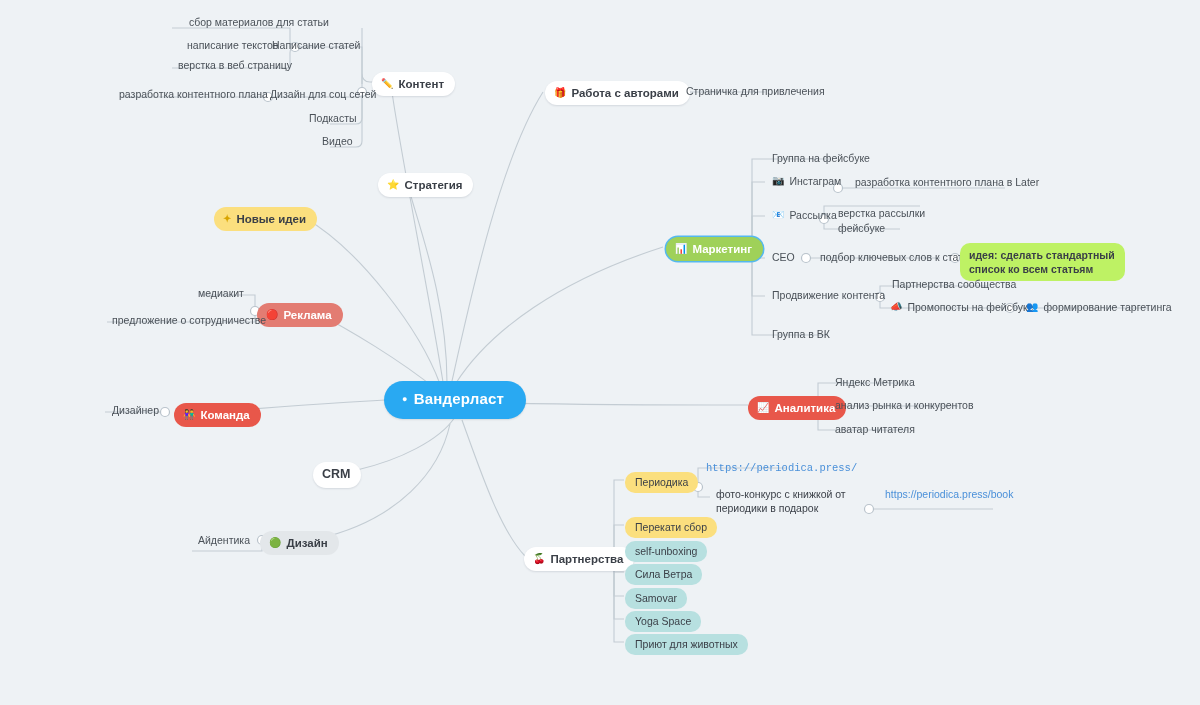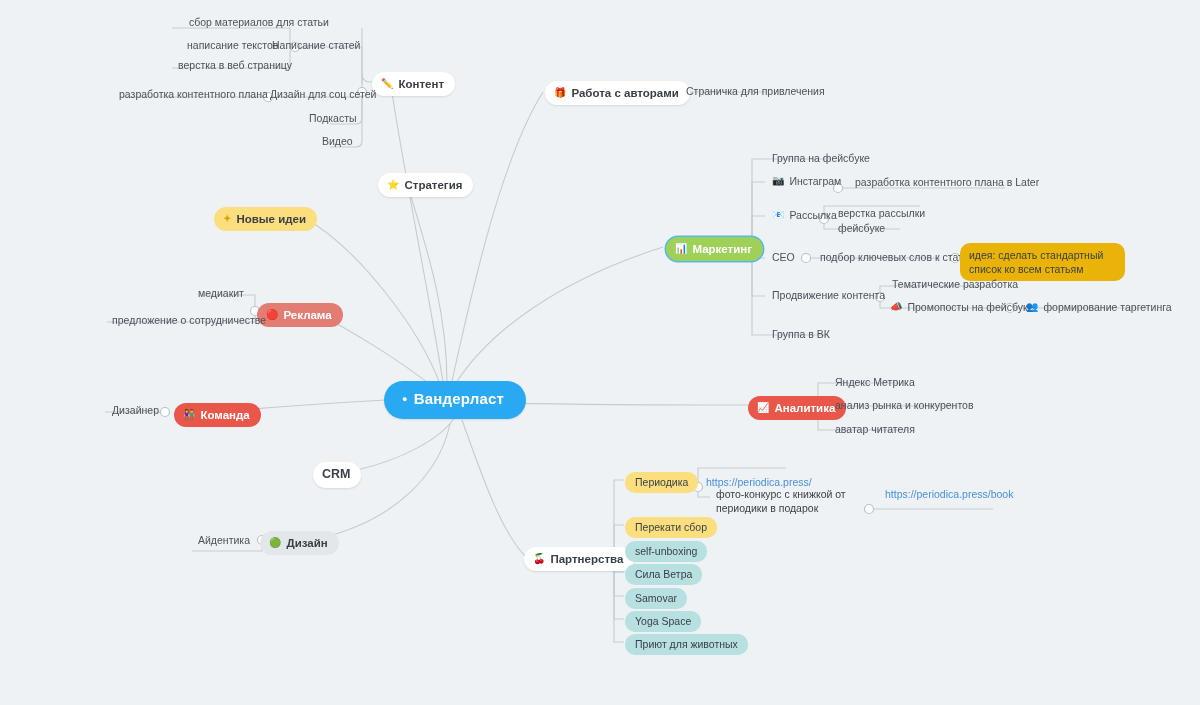--- a/index.html
+++ b/index.html
@@ -70,21 +70,21 @@
   }
   
   .chip {
     font-size: 10.5px;
     border-radius: 10px;
     padding: 4px 10px;
     color: #3a3f47;
   }
   .chip.yellow { background:#fbdf7e; }
   .chip.cyan   { background:#b7e0e0; }
-  .chip.note   { background:#eab308; white-space: normal; width: 165px; line-height:1.35; padding:5px 9px; display:block; }
+  .chip.note   { background:#bef264; white-space: normal; width: 165px; line-height:1.35; padding:5px 9px; display:block;font-weight:bold; }
   .chip.wrap   { white-space: normal; line-height:1.35; display:block; }
   .link {
     font-size: 10.5px;
     color: #4a90d9;
     padding: 1px 4px 3px 4px;
   }
   .withicon .ic { margin-right: 5px; font-size: 10px; }
   .dot { fill:#ffffff; stroke:#b9c3cb; stroke-width:1.2; }
 </style>
 </head>
@@ -231,21 +231,21 @@
   <div class="node leaf withicon" style="left:768px; top:208px;">
     <span class="ic">📧</span>
     <span>Рассылка</span>
   </div>
   <div class="node leaf" style="left:834px; top:206px;">верстка рассылки</div>
   <div class="node leaf" style="left:834px; top:221px;">фейсбуке</div>
   <div class="node leaf" style="left:768px; top:250px;">CEO</div>
   <div class="node leaf" style="left:816px; top:250px;">подбор ключевых слов к статье</div>
   <div class="node chip note" style="left:960px; top:243px;">идея: сделать стандартный список ко всем статьям</div>
   <div class="node leaf" style="left:768px; top:288px;">Продвижение контента</div>
-  <div class="node leaf" style="left:888px; top:277px;">Тематические разработка</div>
+  <div class="node leaf" style="left:888px; top:277px;">Партнерства сообщества</div>
   <div class="node leaf withicon" style="left:886px; top:300px;">
     <span class="ic">📣</span>
     <span>Промопосты на фейсбуке</span>
   </div>
   <div class="node leaf withicon" style="left:1022px; top:300px;">
     <span class="ic">👥</span>
     <span>формирование таргетинга</span>
   </div>
   <div class="node leaf" style="left:768px; top:327px;">Группа в ВК</div>
 
@@ -278,21 +278,21 @@
     <span class="ic">🟢</span>
     <span>Дизайн</span>
   </div>
   <div class="node leaf" style="left:194px; top:533px;">Айдентика</div>
 
   <div class="node pill white" style="left:524px; top:547px;">
     <span class="ic">🍒</span>
     <span>Партнерства</span>
   </div>
   <div class="node chip yellow" style="left:625px; top:472px;">Периодика</div>
-  <div class="node link" style="left:702px; top:475px;">https://periodica.press/</div>
+  <div class="node link" style="left:702px; top:461px;font-family:Liberation Mono, monospace;">https://periodica.press/</div>
   <div class="node chip wrap" style="left:706px; top:483px; width:168px;">фото-конкурс с книжкой от периодики в подарок</div>
   <div class="node link" style="left:881px; top:487px;">https://periodica.press/book</div>
   <div class="node chip yellow" style="left:625px; top:517px;">Перекати сбор</div>
   <div class="node chip cyan" style="left:625px; top:541px;">self-unboxing</div>
   <div class="node chip cyan" style="left:625px; top:564px;">Сила Ветра</div>
   <div class="node chip cyan" style="left:625px; top:588px;">Samovar</div>
   <div class="node chip cyan" style="left:625px; top:611px;">Yoga Space</div>
   <div class="node chip cyan" style="left:625px; top:634px;">Приют для животных</div>
 
 </div>

